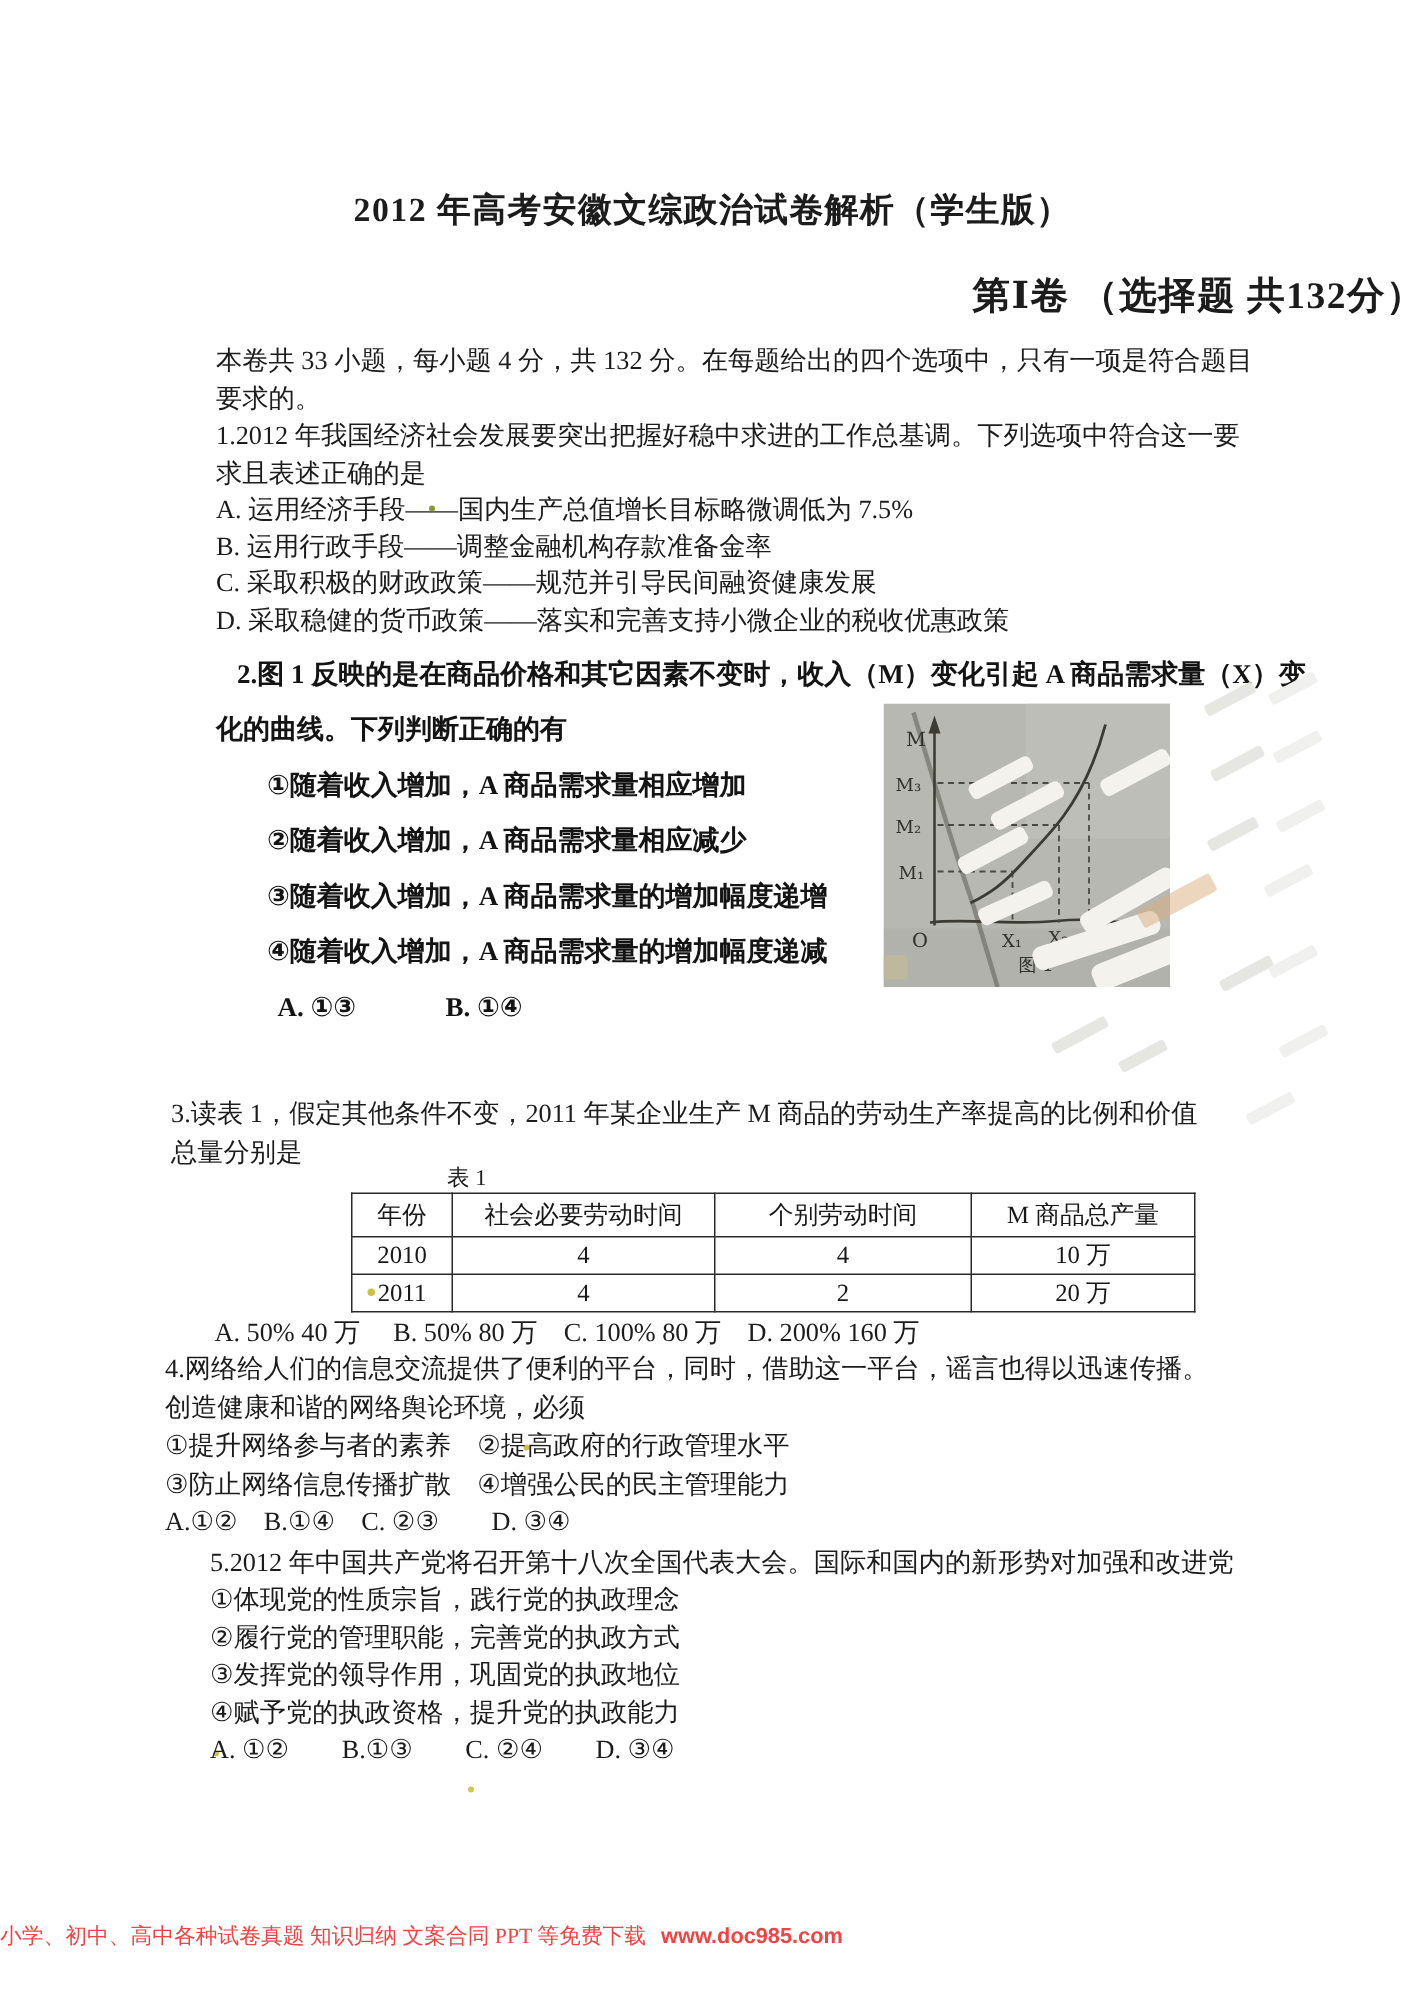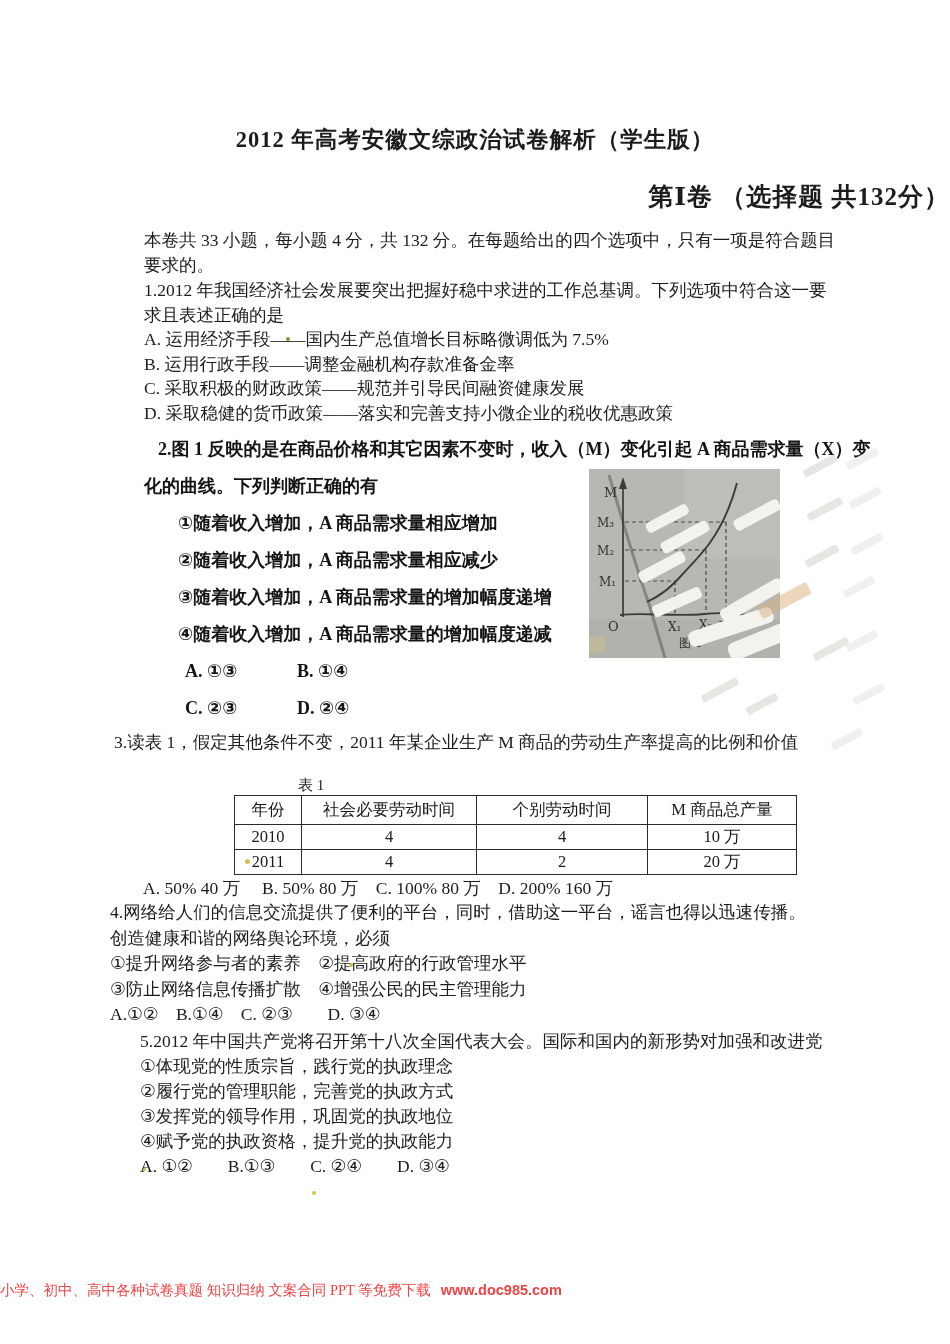--- a/index.html
+++ b/index.html
@@ -77,23 +77,20 @@
 
   <div class="q2">
     <div class="line first">2.图 1 反映的是在商品价格和其它因素不变时，收入（M）变化引起 A 商品需求量（X）变</div>
     <div class="line">化的曲线。下列判断正确的有</div>
     <div class="line item">①随着收入增加，A 商品需求量相应增加</div>
     <div class="line item">②随着收入增加，A 商品需求量相应减少</div>
     <div class="line item">③随着收入增加，A 商品需求量的增加幅度递增</div>
     <div class="line item">④随着收入增加，A 商品需求量的增加幅度递减</div>
     <div class="line opts">
       <span class="opt-a">A. ①③</span><span>B. ①④</span>
-    </div>
-    <div class="line opts">
-      <span class="opt-a">C. ②③</span><span>D. ②④</span>
     </div>
   </div>
 
   <svg class="figure-photo" viewBox="0 0 191 189" xmlns="http://www.w3.org/2000/svg">
     <rect x="0" y="0" width="191" height="189" fill="#b7b8b2"></rect>
     <rect x="95" y="0" width="96" height="90" fill="#c0c1bb" opacity="0.7"></rect>
     <rect x="0" y="150" width="191" height="39" fill="#adaea8" opacity="0.6"></rect>
     <rect x="0" y="168" width="16" height="16" fill="#cfc08a" opacity="0.45"></rect>
 
     <path d="M20,6 C33,50 46,95 60,135 L76,189" stroke="#5d5d54" stroke-width="3" fill="none" opacity="0.55"></path>
@@ -151,20 +148,21 @@
   <div class="wm faint" style="left:830px;top:735px;width:34px;"></div>
 
   <div class="dot" style="left:286px;top:337px;width:4px;height:4px;background:#8a9a30;"></div>
   <div class="dot" style="left:245px;top:859px;width:5px;height:5px;background:#cdbf4a;"></div>
   <div class="dot" style="left:349px;top:963px;width:4px;height:4px;background:#cdbf4a;"></div>
   <div class="dot" style="left:142px;top:1167px;width:4px;height:4px;background:#cdbf4a;"></div>
   <div class="dot" style="left:312px;top:1191px;width:4px;height:4px;background:#d3c54b;"></div>
 
   <div class="q3">
     <div class="line">3.读表 1，假定其他条件不变，2011 年某企业生产 M 商品的劳动生产率提高的比例和价值</div>
+    <div class="line">总量分别是</div>
   </div>
 
   <div class="tbl-caption line">表 1</div>
 
   <table class="q3-table">
     <tbody>
         <tr>
       <th class="c-year">年份</th>
       <th class="c-soc">社会必要劳动时间</th>
       <th class="c-ind">个别劳动时间</th>

